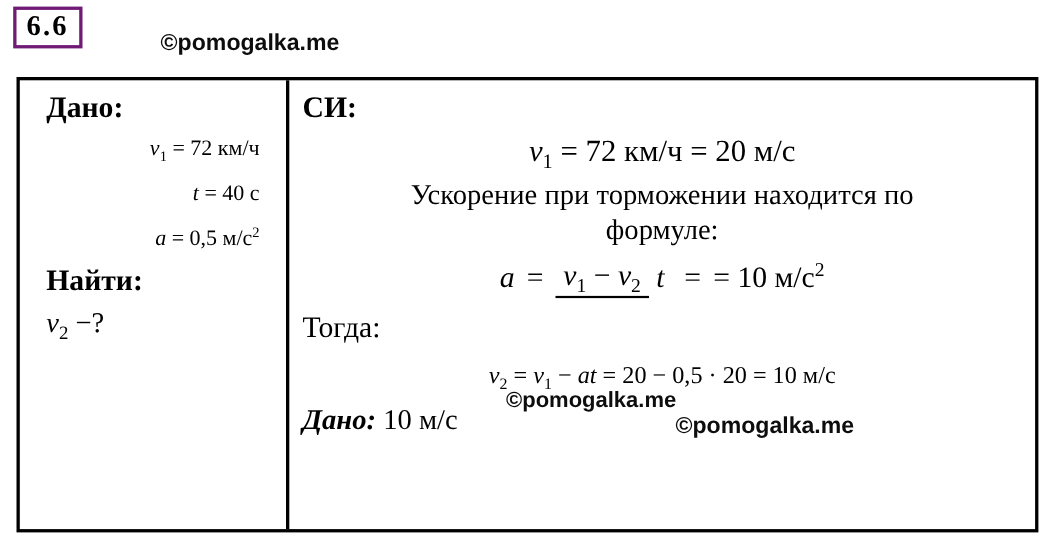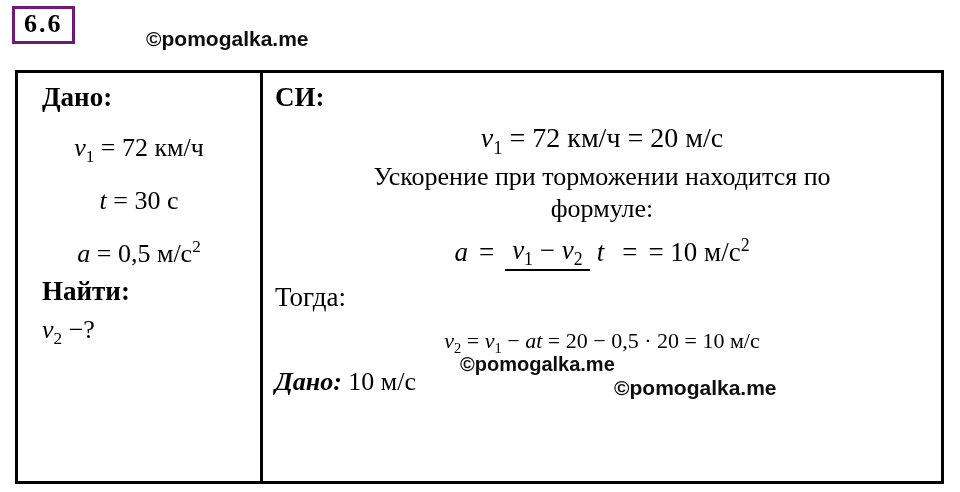--- a/index.html
+++ b/index.html
@@ -22,21 +22,21 @@
 
   .col-left { width: 245px; border-right: 3px solid #000; padding: 7px 24px;
     font-size: 26px; }
   .col-right { flex: 1; padding: 7px 12px 7px 12px; font-size: 26px; }
 
   .hdr { font-weight: bold; font-size: 27px; line-height: 35px; }
   .mi { font-style: italic; }
   sub { font-size: 0.66em; line-height: 0; }
   sup { font-size: 0.66em; line-height: 0; }
 
-  .given-line { text-align: center; font-size: 26px; line-height: 41px; margin-top: 12px; }
+  .given-line { text-align: right; font-size: 20px; line-height: 41px; }
   .find-line { font-size: 26px; line-height: 41px; }
 
   .conv-line { text-align: center; font-size: 28px; line-height: 46px; }
   .intro-line { font-size: 26px; line-height: 32px; text-align: center; }
 
   .formula-row { display: flex; align-items: center; justify-content: center;
     gap: 11px; font-size: 27px; margin: 9px 0 4px 0; }
   .frac { display: inline-flex; flex-direction: row; align-items: stretch;
     text-align: center; }
   .frac .num { padding: 0 7px 2px 7px; border-bottom: 2px solid #000; line-height: 33px; }
@@ -54,21 +54,21 @@
 
 <div class="wm wm-top">©pomogalka.me</div>
 
 <div class="sheet">
 
   <div class="col-left">
     <div class="hdr">Дано:</div>
 
     <div class="given-line"><span class="mi">v</span><sub>1</sub><span> = 72 км/ч</span></div>
 
-    <div class="given-line"><span class="mi">t</span><span> = 30 с</span></div>
+    <div class="given-line"><span class="mi">t</span><span> = 40 с</span></div>
 
     <div class="given-line"><span class="mi">a</span><span> = 0,5 м/с</span><sup>2</sup></div>
 
     <div class="hdr">Найти:</div>
 
     <div class="find-line"><span class="mi">v</span><sub>2</sub><span> −?</span></div>
   </div>
 
   <div class="col-right">
     <div class="hdr">СИ:</div>

